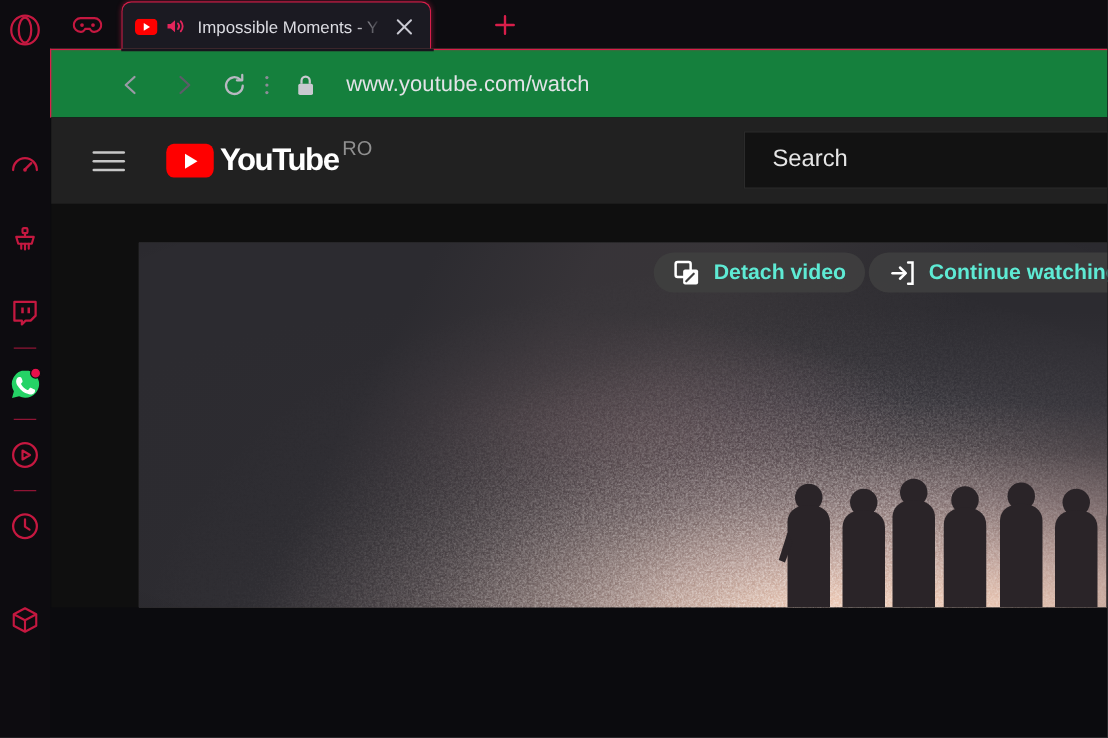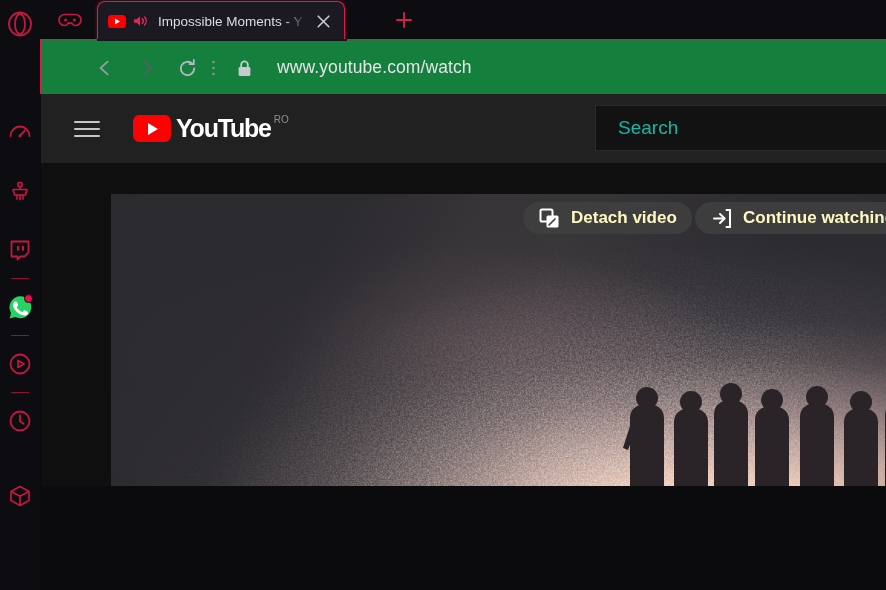--- a/index.html
+++ b/index.html
@@ -79,27 +79,27 @@
                   display:flex; flex-direction:column; justify-content:center; gap:5px; }
   #yt-hamburger span { display:block; width:26px; height:2px; background:#c7c7c7; border-radius:1px; }
 
   #yt-logo { position:absolute; left:92px; top:19px; height:32px; display:flex; align-items:flex-start; }
   .yt-play-box { width:38px; height:27px; background:#ff0000; border-radius:6px/7px;
                  display:flex; align-items:center; justify-content:center; margin-top:2px; }
   .yt-play-tri { width:0; height:0; border-left:10px solid #fff;
                  border-top:6px solid transparent; border-bottom:6px solid transparent; margin-left:2px; }
   .yt-wordmark { color:#fff; font-size:25px; font-weight:bold; letter-spacing:-1.2px;
                  margin-left:5px; line-height:30px; font-family:"Liberation Sans", sans-serif; }
-  .yt-country { color:#909090; font-size:10px; margin-left:3px; line-height:13px; }
+  .yt-country { color:#909090; font-size:16px; margin-left:3px; line-height:13px; }
 
   #yt-search {
     position:absolute; left:554px; top:11px; width:292px; height:46px;
     background:#121212; border:1px solid #2b2b2b; display:flex; align-items:center;
   }
-  #yt-search .ph { color:#14b8a6; font-size:19px; padding-left:22px; }
+  #yt-search .ph { color:#e5e5e5; font-size:19px; padding-left:22px; }
 
   
   #video {
     position:absolute; left:70px; top:100px; right:0; bottom:0; overflow:hidden;
     background:#363636;
   }
   
   #v-base { position:absolute; inset:0; background:
       radial-gradient(130% 90% at 78% 108%, #f2d9c8 0%, #e7c2ae 12%, #bb9e96 25%,
                       #7d6b6c 42%, #4b4347 58%, #36343a 72%, #2c2b30 100%); }
@@ -113,21 +113,21 @@
   #v-vig  { position:absolute; inset:0; background:
       radial-gradient(120% 120% at 50% 50%, rgba(0,0,0,0) 55%, rgba(0,0,0,.42) 100%); }
 
   
   #crowd { position:absolute; left:0; right:0; bottom:0; height:130px; }
 
   
   .pill {
     position:absolute; top:8px; height:32px; background:rgba(63,63,63,.92);
     border-radius:16px; display:flex; align-items:center; padding:0 15px;
-    color:#fef9c3; font-size:17px; font-weight:bold; white-space:nowrap;
+    color:#5eead4; font-size:17px; font-weight:bold; white-space:nowrap;
   }
   .pill .pic { width:22px; height:22px; margin-right:11px; flex:0 0 22px;
                display:flex; align-items:center; justify-content:center; }
   #pill-detach  { left:412px; }
   #pill-continue{ left:584px; }
 </style>
 </head>
 <body>
 
 <div id="root">

